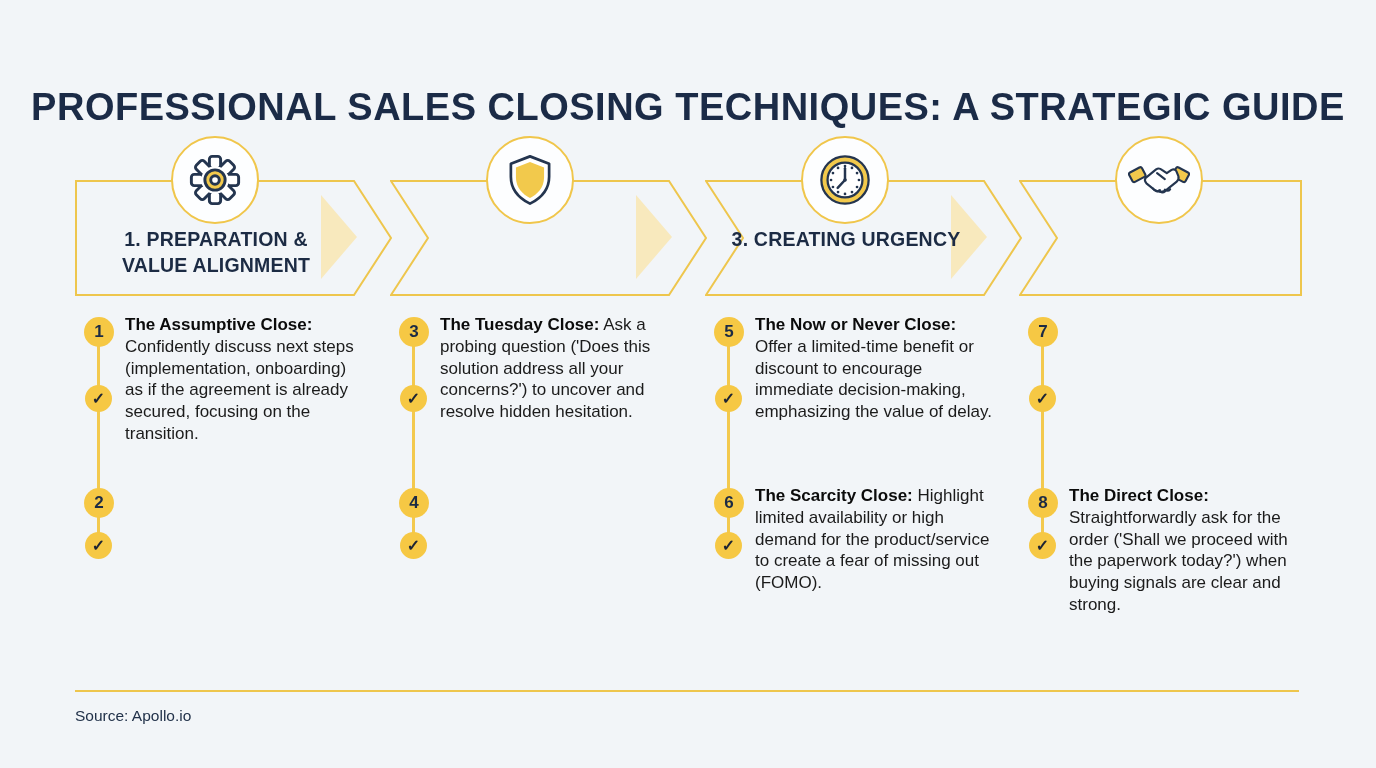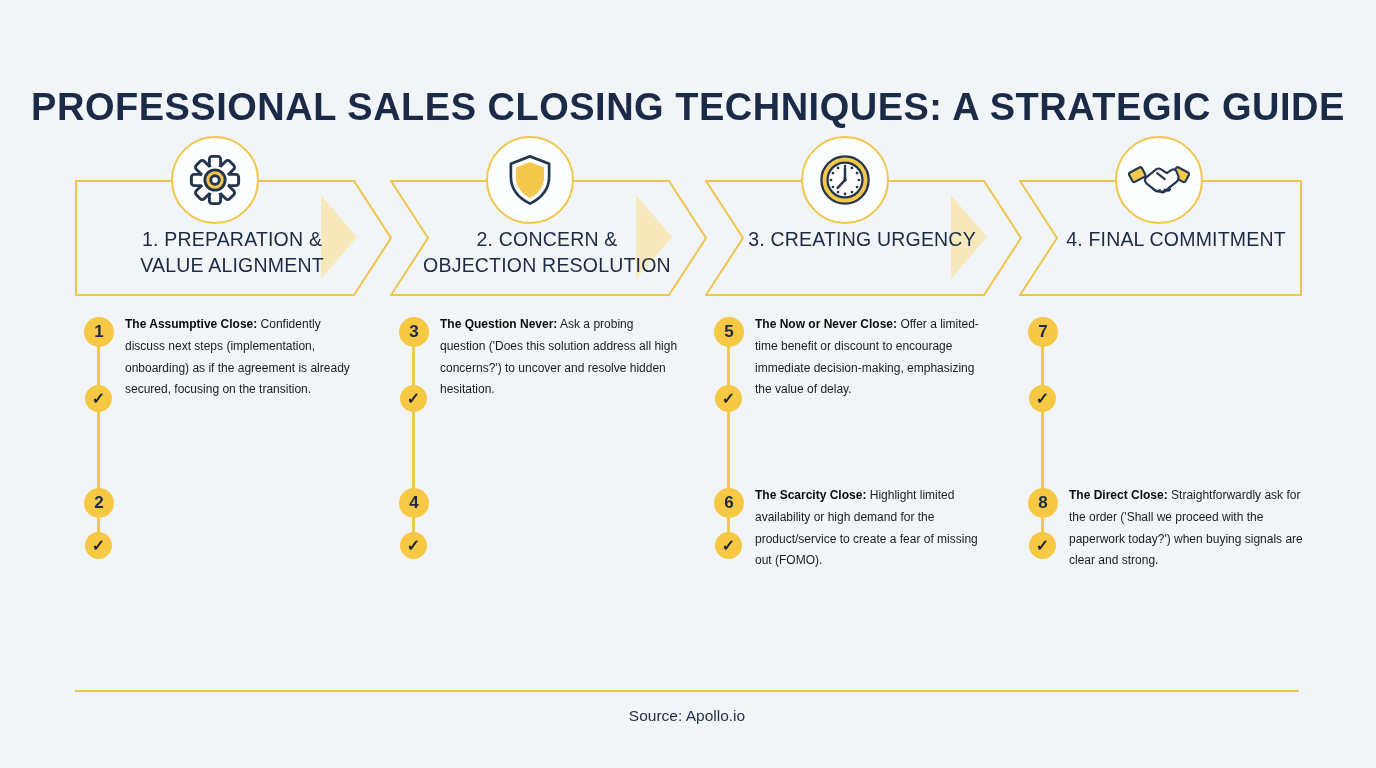--- a/index.html
+++ b/index.html
@@ -36,23 +36,22 @@
     background:#fdfeff;border:2px solid #f0c64b;
     box-sizing:border-box;
     display:flex;align-items:center;justify-content:center;
   }
   .icon-circle svg{width:54px;height:54px;}
   .icon-circle.wide svg{width:62px;height:50px;}
 
   .stage-label{
     position:absolute;top:226px;left:0;width:282px;
     text-align:center;color:#1c2b44;
-    font-size:19.5px;font-weight:400;line-height:26px;
+    font-size:19.5px;font-weight:700;line-height:26px;
     letter-spacing:.2px;
-    margin-left:16px;
   }
   .stage-label span{display:block;}
 
   .vline{
     position:absolute;top:332px;left:22px;width:3px;height:214px;
     background:#f3c94e;
   }
 
   .num-circle{
     position:absolute;left:9px;width:30px;height:30px;border-radius:50%;
@@ -64,33 +63,33 @@
     position:absolute;left:10px;width:27px;height:27px;border-radius:50%;
     background:#f6c844;color:#1d2433;
     font-size:16px;font-weight:700;
     display:flex;align-items:center;justify-content:center;
   }
   .num-1{top:317px;} .check-1{top:385px;}
   .num-2{top:488px;} .check-2{top:532px;}
 
   .item-text{
     position:absolute;left:50px;width:238px;margin:0;
-    font-size:12px;line-height:21.8px;color:#1b1b1b;
+    font-size:17px;line-height:21.8px;color:#1b1b1b;
   }
   .item-text strong{color:#0b0b0b;font-weight:700;}
   .text-1{top:314px;}
   .text-2{top:485px;}
 
   .footer-rule{
     position:absolute;top:690px;left:75px;width:1224px;height:2px;
     background:#eec64d;
   }
   .footer-source{
     position:absolute;top:707px;left:75px;width:1224px;
-    text-align:center;font-size:15.5px;color:#22324a;
+    text-align:left;font-size:15.5px;color:#22324a;
   }
 </style>
 </head>
 <body>
 
 <div class="canvas">
 
   <h1 class="page-title">PROFESSIONAL SALES CLOSING TECHNIQUES: A STRATEGIC GUIDE</h1>
 
   <div class="stage" style="left:75px">
@@ -131,30 +130,26 @@
     <svg class="stage-box" width="318" height="116" viewBox="0 0 318 116">
       <polygon points="1,1 279,1 316,58 279,115 1,115 38,58" fill="none" stroke="#eec64d" stroke-width="2"></polygon>
     </svg>
     <div class="flow-arrow"></div>
     <div class="icon-circle">
       <svg viewBox="0 0 48 48">
         <path d="M24 3 L41 9.5 V21 C41 33.5 33 40.5 24 45 C15 40.5 7 33.5 7 21 V9.5 Z" fill="#ffffff" stroke="#24354f" stroke-width="2.4" stroke-linejoin="round"></path>
         <path d="M24 8 L36.5 12.8 V21.5 C36.5 31 30.5 36.5 24 40 C17.5 36.5 11.5 31 11.5 21.5 V12.8 Z" fill="#f2c94c"></path>
       </svg>
     </div>
-    <div class="stage-label">
-      <span>2. CONCERN &amp;</span>
-      <span>OBJECTION RESOLUTION</span>
-    </div>
     <div class="vline"></div>
     <div class="num-circle num-1">3</div>
     <div class="check-circle check-1">✓</div>
     <p class="item-text text-1">
-      <strong>The Question Never:</strong>
-      <span>Ask a probing question ('Does this solution address all high concerns?') to uncover and resolve hidden hesitation.</span>
+      <strong>The Tuesday Close:</strong>
+      <span>Ask a probing question ('Does this solution address all your concerns?') to uncover and resolve hidden hesitation.</span>
     </p>
     <div class="num-circle num-2">4</div>
     <div class="check-circle check-2">✓</div>
   </div>
 
   <div class="stage" style="left:705px">
     <svg class="stage-box" width="318" height="116" viewBox="0 0 318 116">
       <polygon points="1,1 279,1 316,58 279,115 1,115 38,58" fill="none" stroke="#eec64d" stroke-width="2"></polygon>
     </svg>
     <div class="flow-arrow"></div>
@@ -212,21 +207,20 @@
           <rect x="47" y="13" width="15" height="11" rx="2" transform="rotate(28 54.5 18.5)" fill="#f2c94c"></rect>
           <path d="M18 22 L29 13 Q32 11 35 13.5 L40 17 L45 13.5 Q48 12 50 15 L52 20 Q53 23 50 26 L40 34 Q34 38.5 27 34 L19 27.5 Q16.5 24.5 18 22 Z" fill="#ffffff"></path>
           <path d="M26 33 q3 4.5 7 1.5" fill="none"></path>
           <path d="M32 35 q3 3.5 6.5 0.5" fill="none"></path>
           <path d="M38 34 q3 2.5 5.5 -0.5" fill="none"></path>
           <path d="M30 17 L38 23" fill="none"></path>
         </g>
       </svg>
     </div>
     <div class="stage-label">
-      <span>4. FINAL COMMITMENT</span>
     </div>
     <div class="vline"></div>
     <div class="num-circle num-1">7</div>
     <div class="check-circle check-1">✓</div>
     <div class="num-circle num-2">8</div>
     <div class="check-circle check-2">✓</div>
     <p class="item-text text-2">
       <strong>The Direct Close:</strong>
       <span>Straightforwardly ask for the order ('Shall we proceed with the paperwork today?') when buying signals are clear and strong.</span>
     </p>

